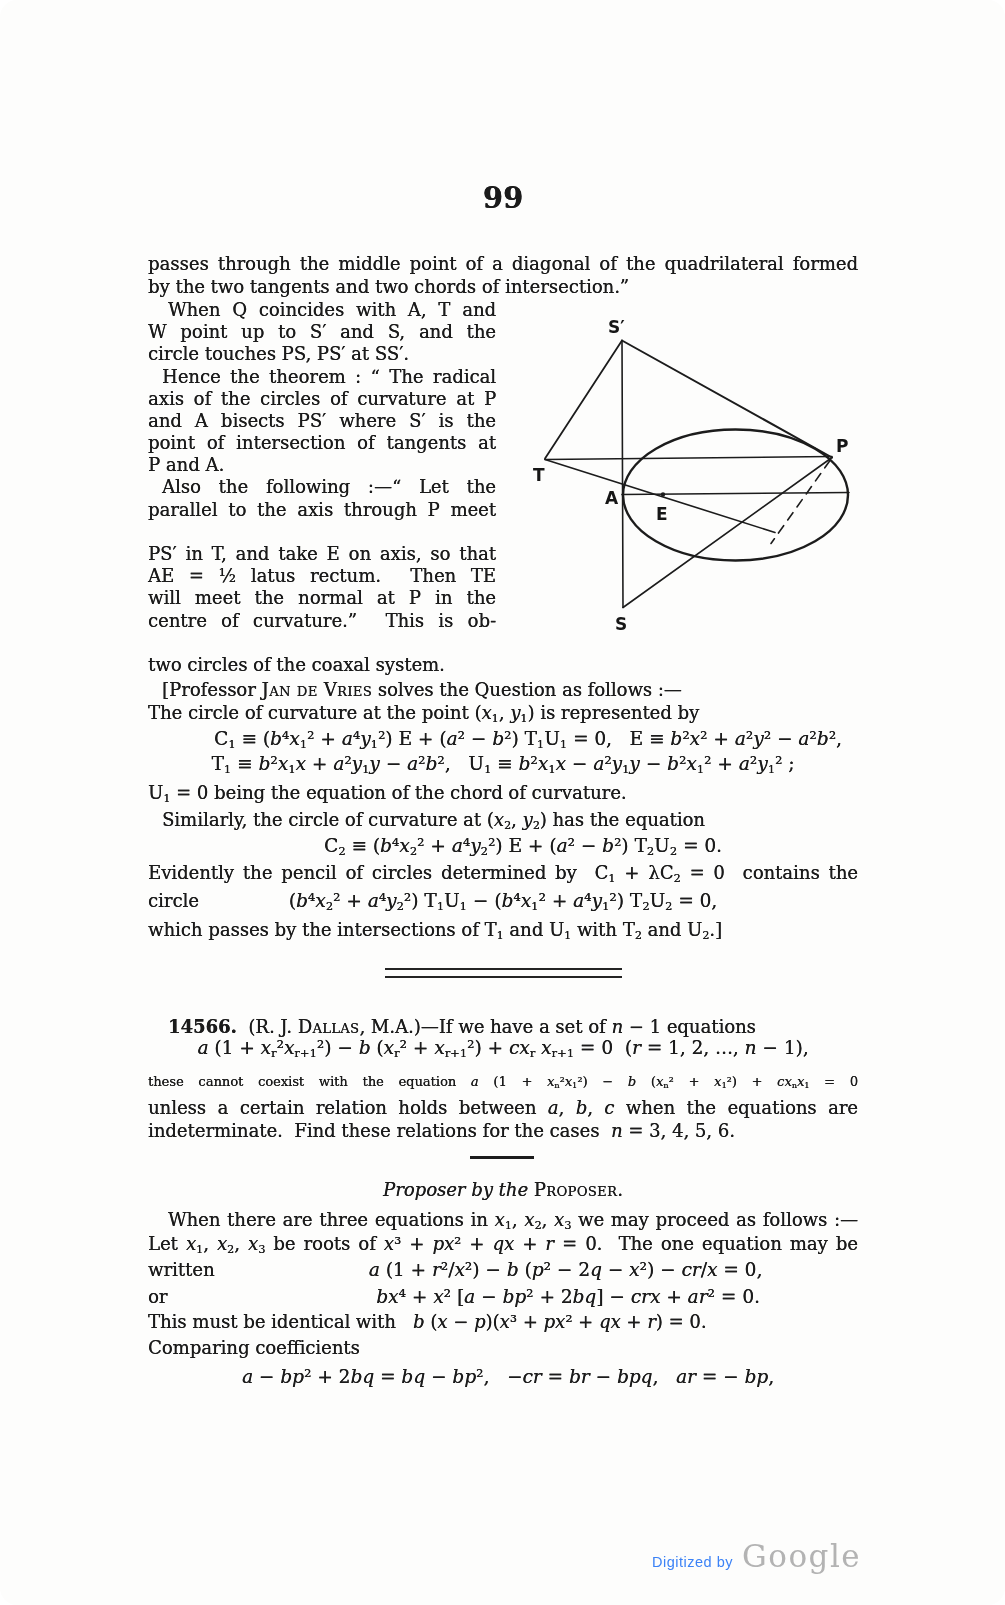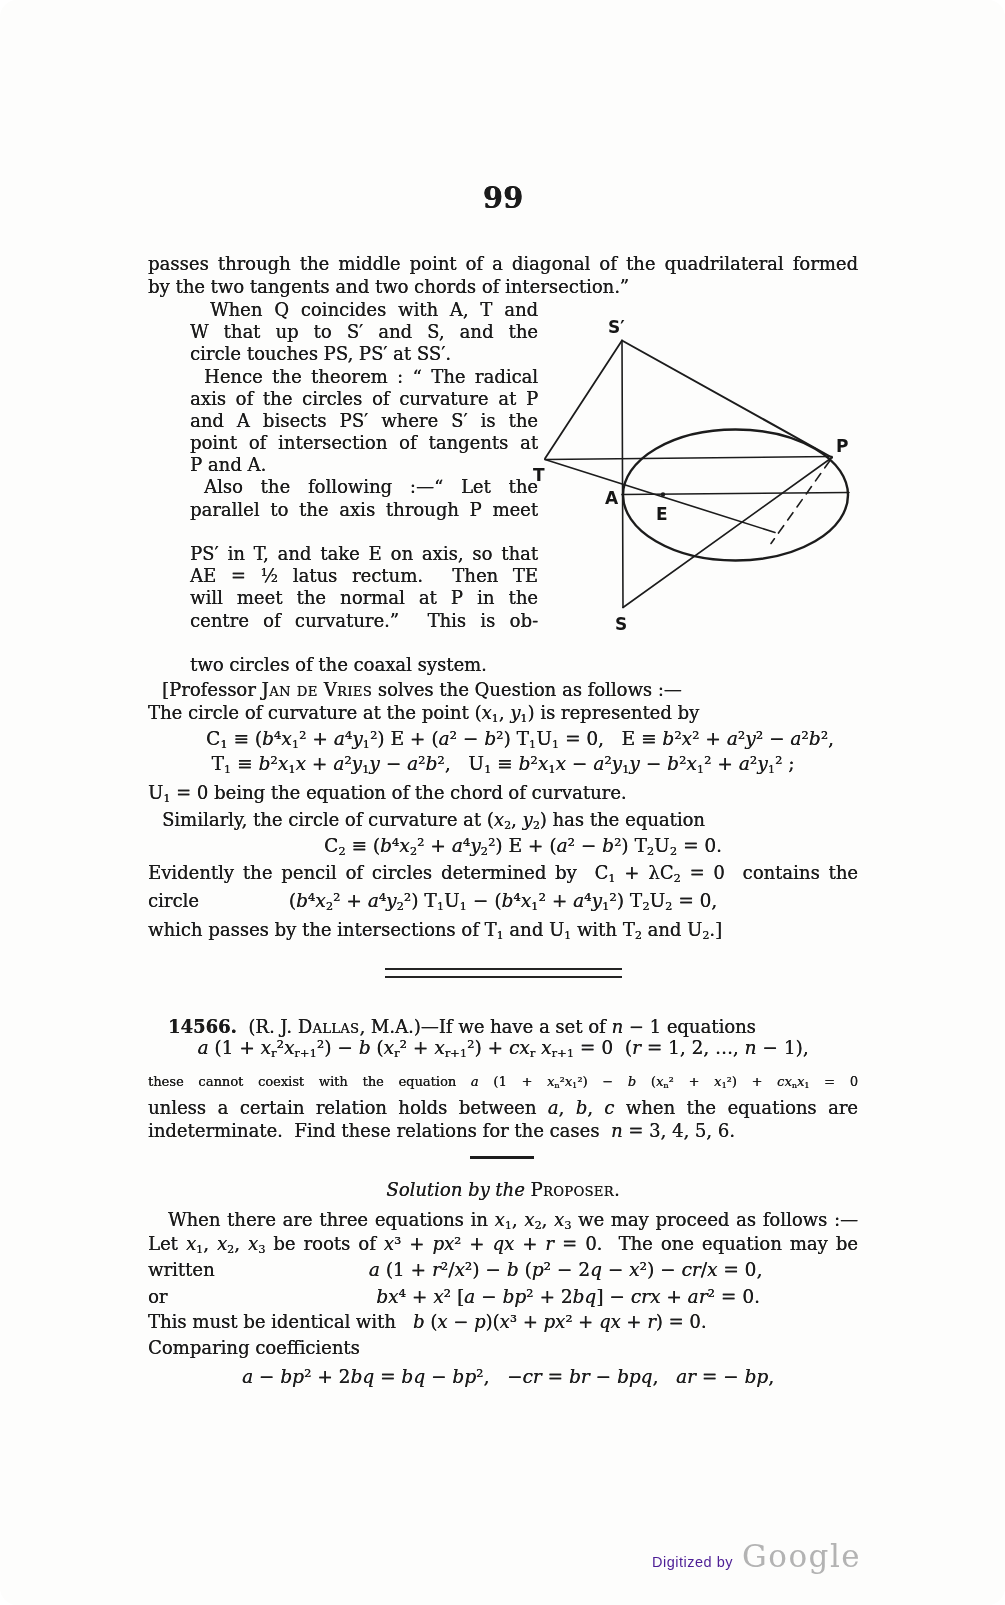--- a/index.html
+++ b/index.html
@@ -1,54 +1,54 @@
 <!DOCTYPE html>
 <html><head>
 <meta charset="utf-8">
 <style>
   html,body{margin:0;padding:0;background:#ffffff;}
   #page{position:relative;width:1005px;height:1605px;background:#fdfdfc;overflow:hidden;
         font-family:"DejaVu Serif",serif;color:#1b1b1b;border-radius:17px;}
   .line{position:absolute;left:148px;width:710px;font-size:18px;line-height:1.18;
         text-shadow:0.25px 0 0 currentColor;}
-  .col{width:348px;margin-left:42px;}
+  .col{width:348px;}
   .j{text-align:justify;text-align-last:justify;}
   .c{text-align:center;}
   .ind{text-indent:20px;}
   .ind2{text-indent:14px;}
   .small{font-size:13px;}
   .eqf{font-size:18.5px;}
   sub{font-size:0.62em;vertical-align:-0.30em;}
   .sc{font-variant:small-caps;letter-spacing:0.4px;margin-top:40px;}
   .pageno{position:absolute;left:148px;width:710px;top:181px;text-align:center;
           font-size:29px;font-weight:700;text-shadow:0.3px 0 0 currentColor;}
   .dblrule{position:absolute;left:385px;top:968px;width:237px;height:6px;
            border-top:2px solid #242424;border-bottom:2px solid #242424;}
   .shortrule{position:absolute;left:470px;top:1156px;width:64px;height:3px;background:#1c1c1c;}
   .wordline .w{position:absolute;left:0;top:0;}
   .wordline .e{display:block;text-align:center;}
   #figurebox{position:absolute;left:505px;top:300px;width:400px;height:340px;}
   #figurebox svg{width:100%;height:100%;}
   .figlabel{font-family:"DejaVu Sans",sans-serif;font-weight:700;font-size:17px;fill:#161616;}
   .foot{position:absolute;left:652px;top:1538px;display:flex;align-items:baseline;gap:9px;}
-  .dig{font-family:"Liberation Sans",sans-serif;font-size:14.5px;color:#4c1d95;letter-spacing:0.5px;}
+  .dig{font-family:"Liberation Sans",sans-serif;font-size:14.5px;color:#3b82f6;letter-spacing:0.5px;}
   .glogo{font-family:"DejaVu Serif",serif;font-size:31px;color:#b3b3b3;letter-spacing:1.5px;}
 </style>
 </head>
 <body>
 
 <div id="page">
 
   <div class="pageno">99</div>
 
   <div class="line j" style="top:253px">passes through the middle point of a diagonal of the quadrilateral formed</div>
   <div class="line" style="top:276px">by the two tangents and two chords of intersection.”</div>
 
   <div class="line col j ind" style="top:299px">When Q coincides with A, T and</div>
-  <div class="line col j" style="top:321px">W that up to S′ and S, and the</div>
+  <div class="line col j" style="top:321px">W point up to S′ and S, and the</div>
   <div class="line col" style="top:343px">circle touches PS, PS′ at SS′.</div>
   <div class="line col j ind2" style="top:366px">Hence the theorem : “ The radical</div>
   <div class="line col j" style="top:388px">axis of the circles of curvature at P</div>
   <div class="line col j" style="top:410px">and A bisects PS′ where S′ is the</div>
   <div class="line col j" style="top:432px">point of intersection of tangents at</div>
   <div class="line col" style="top:454px">P and A.</div>
   <div class="line col j ind2" style="top:476px">Also the following :—“ Let the</div>
   <div class="line col j" style="top:499px">parallel to the axis through P meet</div>
   <div class="line col j" style="top:543px">PS′ in T, and take E on axis, so that</div>
   <div class="line col j" style="top:565px">AE = ½ latus rectum.&nbsp; Then TE</div>
@@ -74,21 +74,21 @@
       <text class="figlabel" x="28" y="178">T</text>
       <text class="figlabel" x="331" y="149">P</text>
       <text class="figlabel" x="100" y="201">A</text>
       <text class="figlabel" x="151" y="217">E</text>
       <text class="figlabel" x="110" y="327">S</text>
     </svg>
   </div>
 
   <div class="line ind2" style="top:679px">[Professor <span class="sc">Jan de Vries</span> solves the Question as follows :—</div>
   <div class="line" style="top:702px">The circle of curvature at the point (<i>x</i><sub>1</sub>, <i>y</i><sub>1</sub>) is represented by</div>
-  <div class="line c eqf" style="top:728px;left:190px;width:660px">C<sub>1</sub> ≡ (<i>b</i>⁴<i>x</i><sub>1</sub>² + <i>a</i>⁴<i>y</i><sub>1</sub>²) E + (<i>a</i>² − <i>b</i>²) T<sub>1</sub>U<sub>1</sub> = 0, &nbsp;&nbsp;E ≡ <i>b</i>²<i>x</i>² + <i>a</i>²<i>y</i>² − <i>a</i>²<i>b</i>²,</div>
+  <div class="line c eqf" style="top:728px;left:198px;width:660px">C<sub>1</sub> ≡ (<i>b</i>⁴<i>x</i><sub>1</sub>² + <i>a</i>⁴<i>y</i><sub>1</sub>²) E + (<i>a</i>² − <i>b</i>²) T<sub>1</sub>U<sub>1</sub> = 0, &nbsp;&nbsp;E ≡ <i>b</i>²<i>x</i>² + <i>a</i>²<i>y</i>² − <i>a</i>²<i>b</i>²,</div>
   <div class="line c eqf" style="top:753px">T<sub>1</sub> ≡ <i>b</i>²<i>x</i><sub>1</sub><i>x</i> + <i>a</i>²<i>y</i><sub>1</sub><i>y</i> − <i>a</i>²<i>b</i>², &nbsp;&nbsp;U<sub>1</sub> ≡ <i>b</i>²<i>x</i><sub>1</sub><i>x</i> − <i>a</i>²<i>y</i><sub>1</sub><i>y</i> − <i>b</i>²<i>x</i><sub>1</sub>² + <i>a</i>²<i>y</i><sub>1</sub>² ;</div>
   <div class="line" style="top:782px">U<sub>1</sub> = 0 being the equation of the chord of curvature.</div>
   <div class="line ind2" style="top:809px">Similarly, the circle of curvature at (<i>x</i><sub>2</sub>, <i>y</i><sub>2</sub>) has the equation</div>
   <div class="line c eqf" style="top:835px;left:188px;width:670px">C<sub>2</sub> ≡ (<i>b</i>⁴<i>x</i><sub>2</sub>² + <i>a</i>⁴<i>y</i><sub>2</sub>²) E + (<i>a</i>² − <i>b</i>²) T<sub>2</sub>U<sub>2</sub> = 0.</div>
   <div class="line j" style="top:862px">Evidently the pencil of circles determined  by &nbsp;C<sub>1</sub> + λC<sub>2</sub> = 0&nbsp; contains the</div>
   <div class="line wordline" style="top:890px">
     <span class="w">circle</span>
     <span class="e eqf">(<i>b</i>⁴<i>x</i><sub>2</sub>² + <i>a</i>⁴<i>y</i><sub>2</sub>²) T<sub>1</sub>U<sub>1</sub> − (<i>b</i>⁴<i>x</i><sub>1</sub>² + <i>a</i>⁴<i>y</i><sub>1</sub>²) T<sub>2</sub>U<sub>2</sub> = 0,</span>
   </div>
   <div class="line" style="top:919px">which passes by the intersections of T<sub>1</sub> and U<sub>1</sub> with T<sub>2</sub> and U<sub>2</sub>.]</div>
@@ -96,21 +96,21 @@
   <div class="dblrule"></div>
 
   <div class="line ind" style="top:1016px"><b>14566.</b>&nbsp;&nbsp;(R. J. <span class="sc">Dallas</span>, M.A.)—If  we have a set of <i>n</i> − 1 equations</div>
   <div class="line c eqf" style="top:1037px;left:173px;width:660px"><i>a</i> (1 + <i>x</i><sub>r</sub>²<i>x</i><sub>r+1</sub>²) − <i>b</i> (<i>x</i><sub>r</sub>² + <i>x</i><sub>r+1</sub>²) + <i>cx</i><sub>r</sub> <i>x</i><sub>r+1</sub> = 0 &nbsp;(<i>r</i> = 1, 2, ..., <i>n</i> − 1),</div>
   <div class="line j small" style="top:1074px">these cannot coexist with the equation <i>a</i> (1 + <i>x</i><sub>n</sub>²<i>x</i><sub>1</sub>²) − <i>b</i> (<i>x</i><sub>n</sub>² + <i>x</i><sub>1</sub>²) + <i>cx</i><sub>n</sub><i>x</i><sub>1</sub> = 0</div>
   <div class="line j" style="top:1097px">unless a certain relation holds  between  <i>a</i>, <i>b</i>, <i>c</i>  when  the  equations  are</div>
   <div class="line" style="top:1120px">indeterminate. &nbsp;Find these relations for the cases &nbsp;<i>n</i> = 3, 4, 5, 6.</div>
 
   <div class="shortrule"></div>
 
-  <div class="line c" style="top:1179px"><i>Solution by the</i> <span class="sc">Proposer</span>.</div>
+  <div class="line c" style="top:1179px"><i>Proposer by the</i> <span class="sc">Proposer</span>.</div>
   <div class="line j ind" style="top:1209px">When there are three equations in <i>x</i><sub>1</sub>, <i>x</i><sub>2</sub>, <i>x</i><sub>3</sub> we may proceed as follows :—</div>
   <div class="line j" style="top:1233px">Let <i>x</i><sub>1</sub>, <i>x</i><sub>2</sub>, <i>x</i><sub>3</sub> be roots of  <i>x</i>³ + <i>px</i>² + <i>qx</i> + <i>r</i> = 0. &nbsp;The one equation may  be</div>
   <div class="line wordline" style="top:1259px">
     <span class="w">written</span>
     <span class="e eqf" style="padding-left:125px;width:585px"><i>a</i> (1 + <i>r</i>²/<i>x</i>²) − <i>b</i> (<i>p</i>² − 2<i>q</i> − <i>x</i>²) − <i>cr</i>/<i>x</i> = 0,</span>
   </div>
   <div class="line wordline" style="top:1286px">
     <span class="w">or</span>
     <span class="e eqf" style="padding-left:130px;width:580px"><i>bx</i>⁴ + <i>x</i>² [<i>a</i> − <i>bp</i>² + 2<i>bq</i>] − <i>crx</i> + <i>ar</i>² = 0.</span>
   </div>

